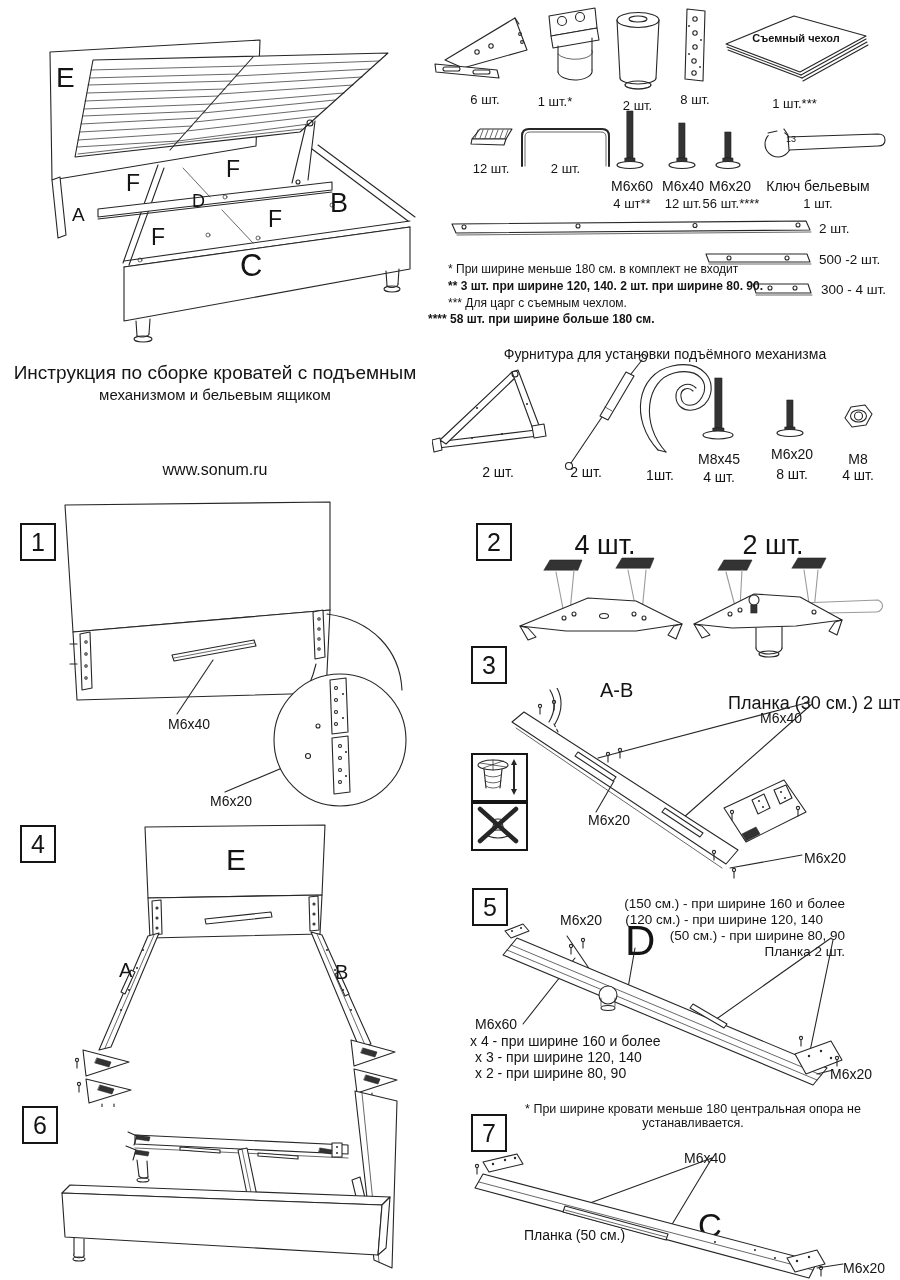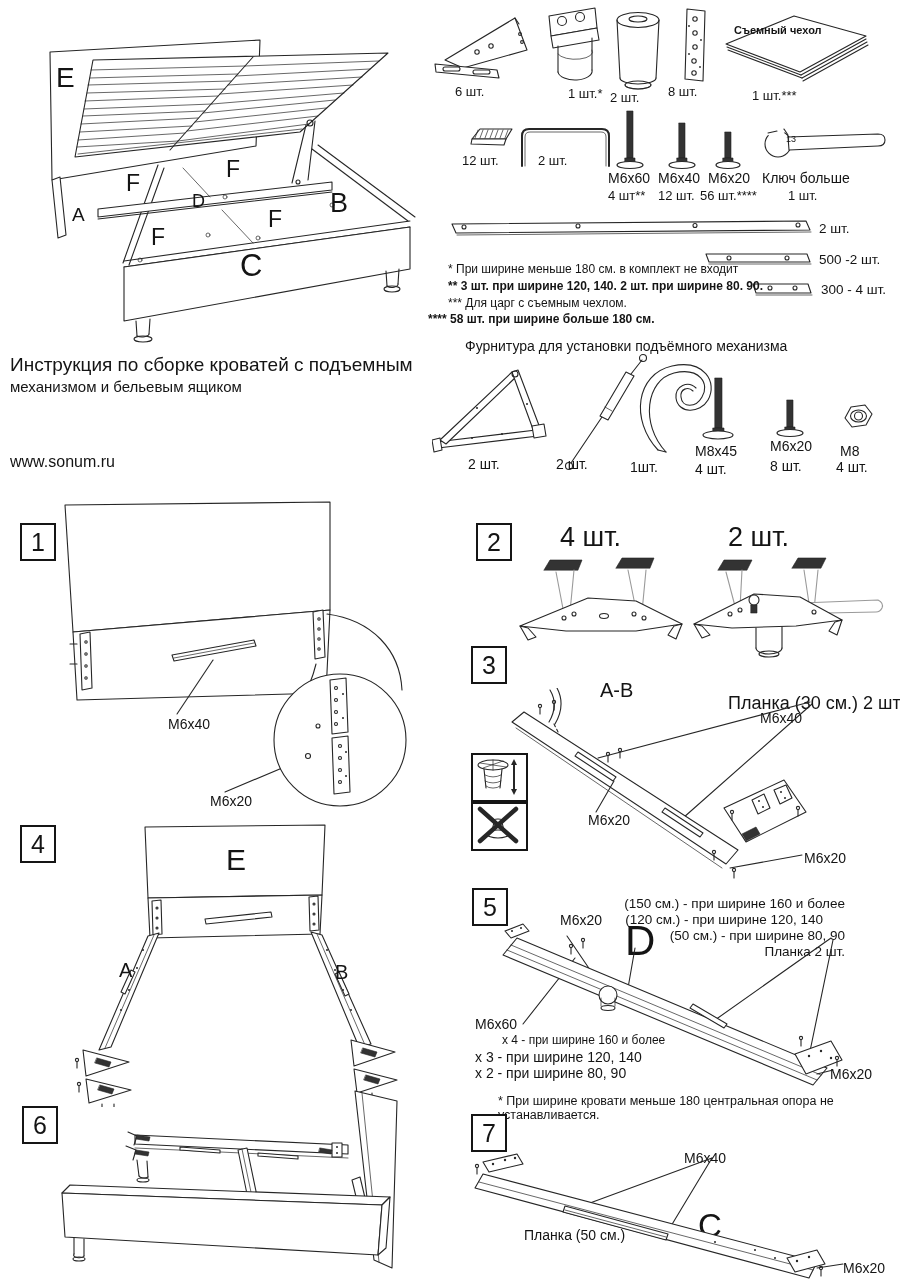--- a/index.html
+++ b/index.html
@@ -1,19 +1,19 @@
 <!DOCTYPE html>
 <html><head>
 <meta charset="utf-8">
 <style>
   html,body{margin:0;padding:0;background:#fff;}
   body{width:900px;height:1280px;position:relative;overflow:hidden;
        font-family:"Liberation Sans",sans-serif;color:#141414;}
   .abs{position:absolute;}
-  .c{}
+  .c{text-align:center;margin-top:8px;}
   .r{text-align:right;}
   .qty{font-size:13px;}
   .lbl14{font-size:14px;}
   .fn{font-size:12px;white-space:nowrap;}
   .stepbox{width:32px;height:34px;border:2px solid #151515;background:#fff;
            display:flex;align-items:center;justify-content:center;font-size:25px;}
   .warnbox{width:53px;height:45px;border:2px solid #151515;background:#fff;}
   .art line,.art path,.art polygon,.art polyline,.art rect,.art circle,.art ellipse{
       stroke:#262626;stroke-width:1.1;fill:none;stroke-linejoin:round;stroke-linecap:round;}
   .art .w{fill:#fff;}
@@ -117,21 +117,21 @@
 <svg class="abs art" style="left:543px;top:4px" width="62" height="84" viewBox="0 0 62 84">
   <polygon class="w" points="6,12 52,4 54,24 8,32"></polygon>
   <circle cx="19" cy="17" r="4.5"></circle>
     <circle cx="37" cy="13" r="4.5"></circle>
   <polygon class="w" points="8,32 54,24 56,36 10,44"></polygon>
   <line x1="15" y1="42" x2="15" y2="68"></line>
     <line x1="49" y1="34" x2="49" y2="66"></line>
   <path d="M15,68 A17,9 0 0 0 49,66"></path>
   <path d="M15,50 A17,7 0 0 0 49,46" class="sl"></path>
 </svg>
-<div class="abs qty c" style="left:568px;top:86px;width:62px">1 шт.*</div>
+<div class="abs qty c" style="left:524px;top:86px;width:62px">1 шт.*</div>
 
 <svg class="abs art" style="left:612px;top:8px" width="52" height="86" viewBox="0 0 52 86">
   <ellipse class="w" cx="26" cy="12" rx="21" ry="7.5"></ellipse>
   <ellipse cx="26" cy="11" rx="9" ry="3"></ellipse>
   <line x1="5" y1="12" x2="8" y2="70"></line>
     <line x1="47" y1="12" x2="44" y2="70"></line>
   <path d="M8,70 A18,6 0 0 0 44,70"></path>
   <ellipse cx="26" cy="77" rx="13" ry="4"></ellipse>
   <path d="M13,77 A13,4 0 0 0 39,77" class="sl"></path>
 </svg>
@@ -206,21 +206,21 @@
 <div class="abs qty c" style="left:700px;top:188px;width:62px">56 шт.****</div>
 
 <svg class="abs art" style="left:760px;top:120px" width="130" height="48" viewBox="0 0 130 48">
   <circle class="w" cx="18" cy="24" r="13"></circle>
   <polygon points="6,11 26,7 18,27" style="fill:#fff;stroke:#fff"></polygon>
   <line x1="8" y1="13" x2="17" y2="11"></line>
     <line x1="24" y1="9" x2="28" y2="15"></line>
   <path class="w" d="M28,17 L118,14 Q125,14 125,20 Q125,26 118,26 L29,30 Z"></path>
 </svg>
 <div class="abs" style="left:786px;top:134px;font-size:9px;font-weight:normal">13</div>
-<div class="abs qty c" style="left:762px;top:170px;width:112px;font-size:14px">Ключ больше</div>
+<div class="abs qty c" style="left:762px;top:170px;width:112px;font-size:14px">Ключ бельевым</div>
 <div class="abs qty c" style="left:788px;top:188px;width:60px">1 шт.</div>
 
 <svg class="abs art" style="left:448px;top:218px" width="366" height="20" viewBox="0 0 366 20">
   <polygon class="w" points="4,6 358,3 362,12 8,15"></polygon>
   <line x1="9" y1="17" x2="363" y2="14" class="sl"></line>
   <circle cx="16" cy="9" r="2"></circle>
     <circle cx="130" cy="8" r="2"></circle>
     <circle cx="247" cy="7.5" r="2"></circle>
     <circle cx="350" cy="7" r="2"></circle>
 </svg>
@@ -520,21 +520,21 @@
 <div class="abs big" style="left:335px;top:961px;font-size:20px">В</div>
 
 <div class="abs stepbox" style="left:472px;top:888px">5</div>
 <div class="abs lbl14" style="left:560px;top:912px">М6х20</div>
 <div class="abs big" style="left:625px;top:917px;font-size:42px">D</div>
 <div class="abs r" style="left:598px;top:896px;width:247px;font-size:13.5px">(150 см.) - при ширине 160 и более</div>
 <div class="abs r" style="left:576px;top:912px;width:247px;font-size:13.5px">(120 см.) - при ширине 120, 140</div>
 <div class="abs r" style="left:598px;top:928px;width:247px;font-size:13.5px">(50 см.) - при ширине 80, 90</div>
 <div class="abs r" style="left:598px;top:944px;width:247px;font-size:13.5px">Планка 2 шт.</div>
 <div class="abs" style="left:475px;top:1016px;font-size:14px">М6х60</div>
-<div class="abs" style="left:502px;top:1033px;font-size:12px">х 4 - при ширине 160 и более</div>
+<div class="abs" style="left:470px;top:1033px;font-size:14px">х 4 - при ширине 160 и более</div>
 <div class="abs" style="left:475px;top:1049px;font-size:14px">х 3 - при ширине 120, 140</div>
 <div class="abs" style="left:475px;top:1065px;font-size:14px">х 2 - при ширине 80, 90</div>
 <div class="abs lbl14" style="left:830px;top:1066px">М6х20</div>
 <div class="abs c" style="left:498px;top:1094px;width:390px;font-size:12.5px">* При ширине кровати меньше 180 центральная опора не устанавливается.</div>
 
 <svg class="abs art" style="left:465px;top:898px" width="435" height="200" viewBox="0 0 435 200">
   <line x1="170" y1="50" x2="163" y2="90"></line>
   <line x1="102" y1="38" x2="136" y2="88"></line>
   <line x1="366" y1="40" x2="250" y2="122"></line>
   <line x1="368" y1="42" x2="344" y2="158"></line>

